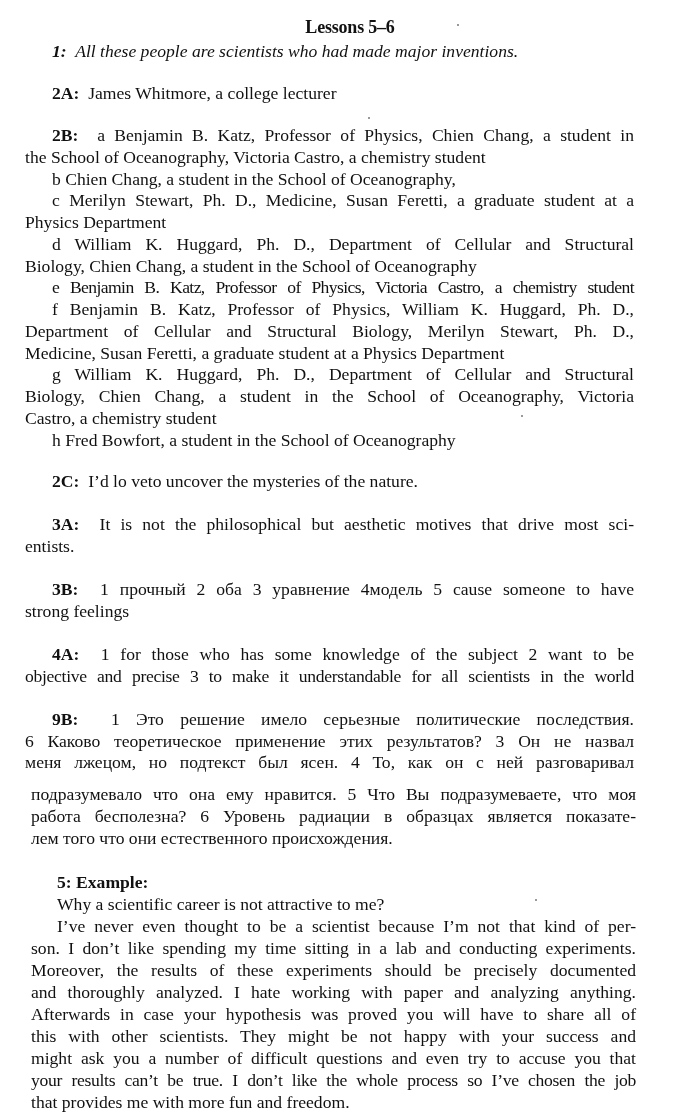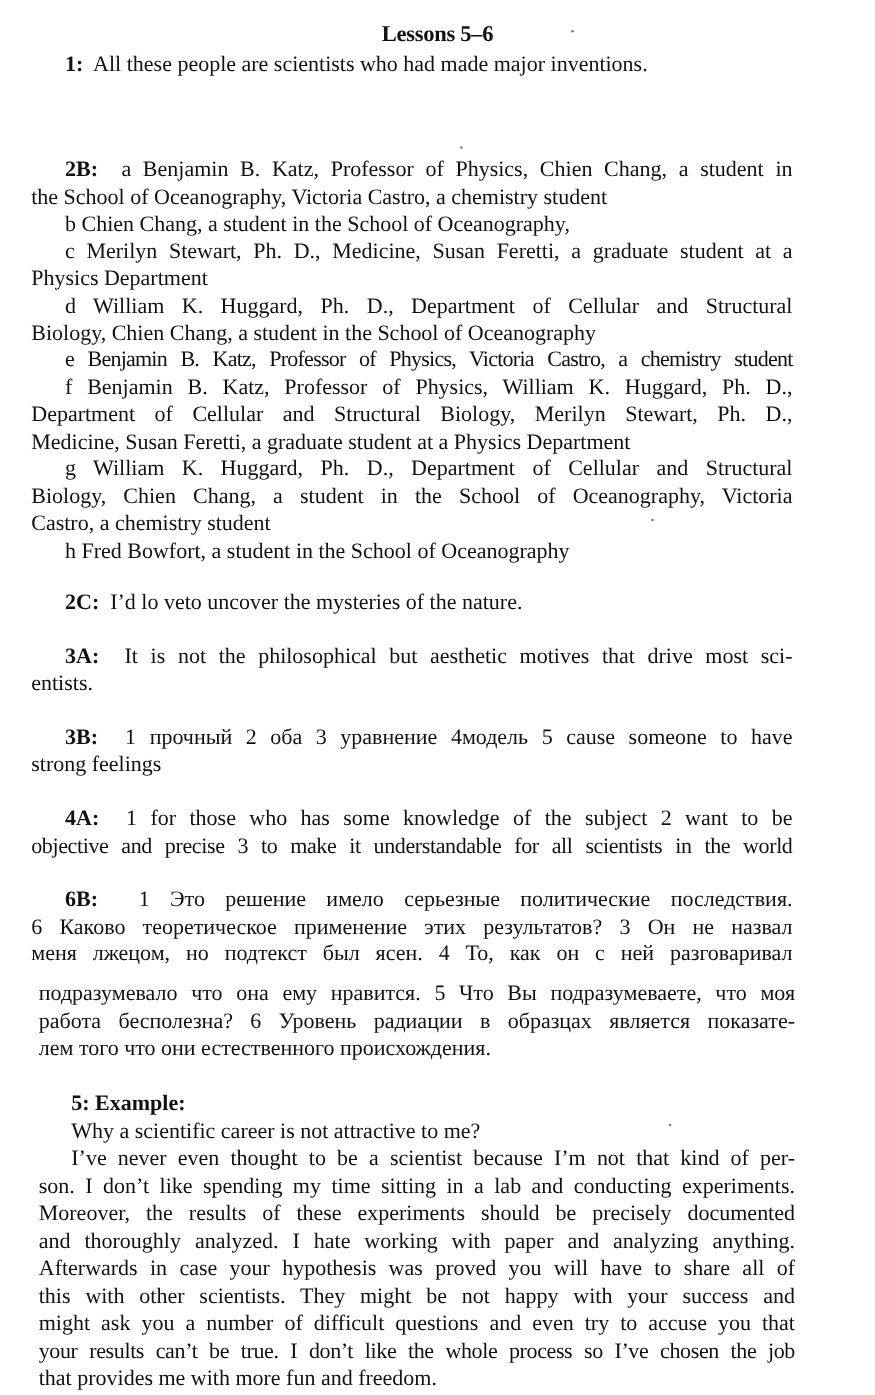--- a/index.html
+++ b/index.html
@@ -17,25 +17,29 @@
   .I2 { left: 57px; width: 579px; }
   .dot { position: absolute; width: 2px; height: 2px; background: #777; border-radius: 1px; }
 </style>
 </head>
 <body>
 
 <div class="page">
 
   <div class="title">Lessons 5–6</div>
 
-  <div class="line" style="top:28px;left:52px;">
+  <div class="line" style="top:28px;left:52px;font-style:italic;">
     <b class="lbl">1:</b>&nbsp;
     <span>All these people are scientists who had made major inventions.</span>
   </div>
 
+  <div class="line" style="top:70px;left:52px;">
+    <b class="lbl">2A:</b>&nbsp;
+    <span>James Whitmore, a college lecturer</span>
+  </div>
 
   <div>
     <div class="line j I" style="top:112px;">
       <b class="lbl">2B:</b>&nbsp;
       <span>a Benjamin B. Katz, Professor of Physics, Chien Chang, a student in</span>
     </div>
     <div class="line L" style="top:134px;">the School of Oceanography, Victoria Castro, a chemistry student</div>
     <div class="line I" style="top:156px;">b Chien Chang, a student in the School of Oceanography,</div>
     <div class="line j I" style="top:177px;">c Merilyn Stewart, Ph. D., Medicine, Susan Feretti, a graduate student at a</div>
     <div class="line L" style="top:199px;">Physics Department</div>
@@ -75,21 +79,21 @@
   <div>
     <div class="line j I" style="top:631px;">
       <b class="lbl">4A:</b>&nbsp;
       <span>1 for those who has some knowledge of the subject 2 want to be</span>
     </div>
     <div class="line j L" style="top:653px;letter-spacing:-0.3px;">objective and precise 3 to make it understandable for all scientists in the world</div>
   </div>
 
   <div>
     <div class="line j I" style="top:696px;">
-      <b class="lbl">6B:</b>&nbsp;
+      <b class="lbl">9B:</b>&nbsp;
       <span>1 Это решение имело серьезные политические последствия.</span>
     </div>
     <div class="line j L" style="top:718px;">6 Каково теоретическое применение этих результатов? 3 Он не назвал</div>
     <div class="line j L" style="top:739px;">меня лжецом, но подтекст был ясен. 4 То, как он с ней разговаривал</div>
     <div class="line j L2" style="top:771px;">подразумевало что она ему нравится. 5 Что Вы подразумеваете, что моя</div>
     <div class="line j L2" style="top:793px;">работа бесполезна? 6 Уровень радиации в образцах является показате-</div>
     <div class="line L2" style="top:815px;">лем того что они естественного происхождения.</div>
   </div>
 
   <div>

